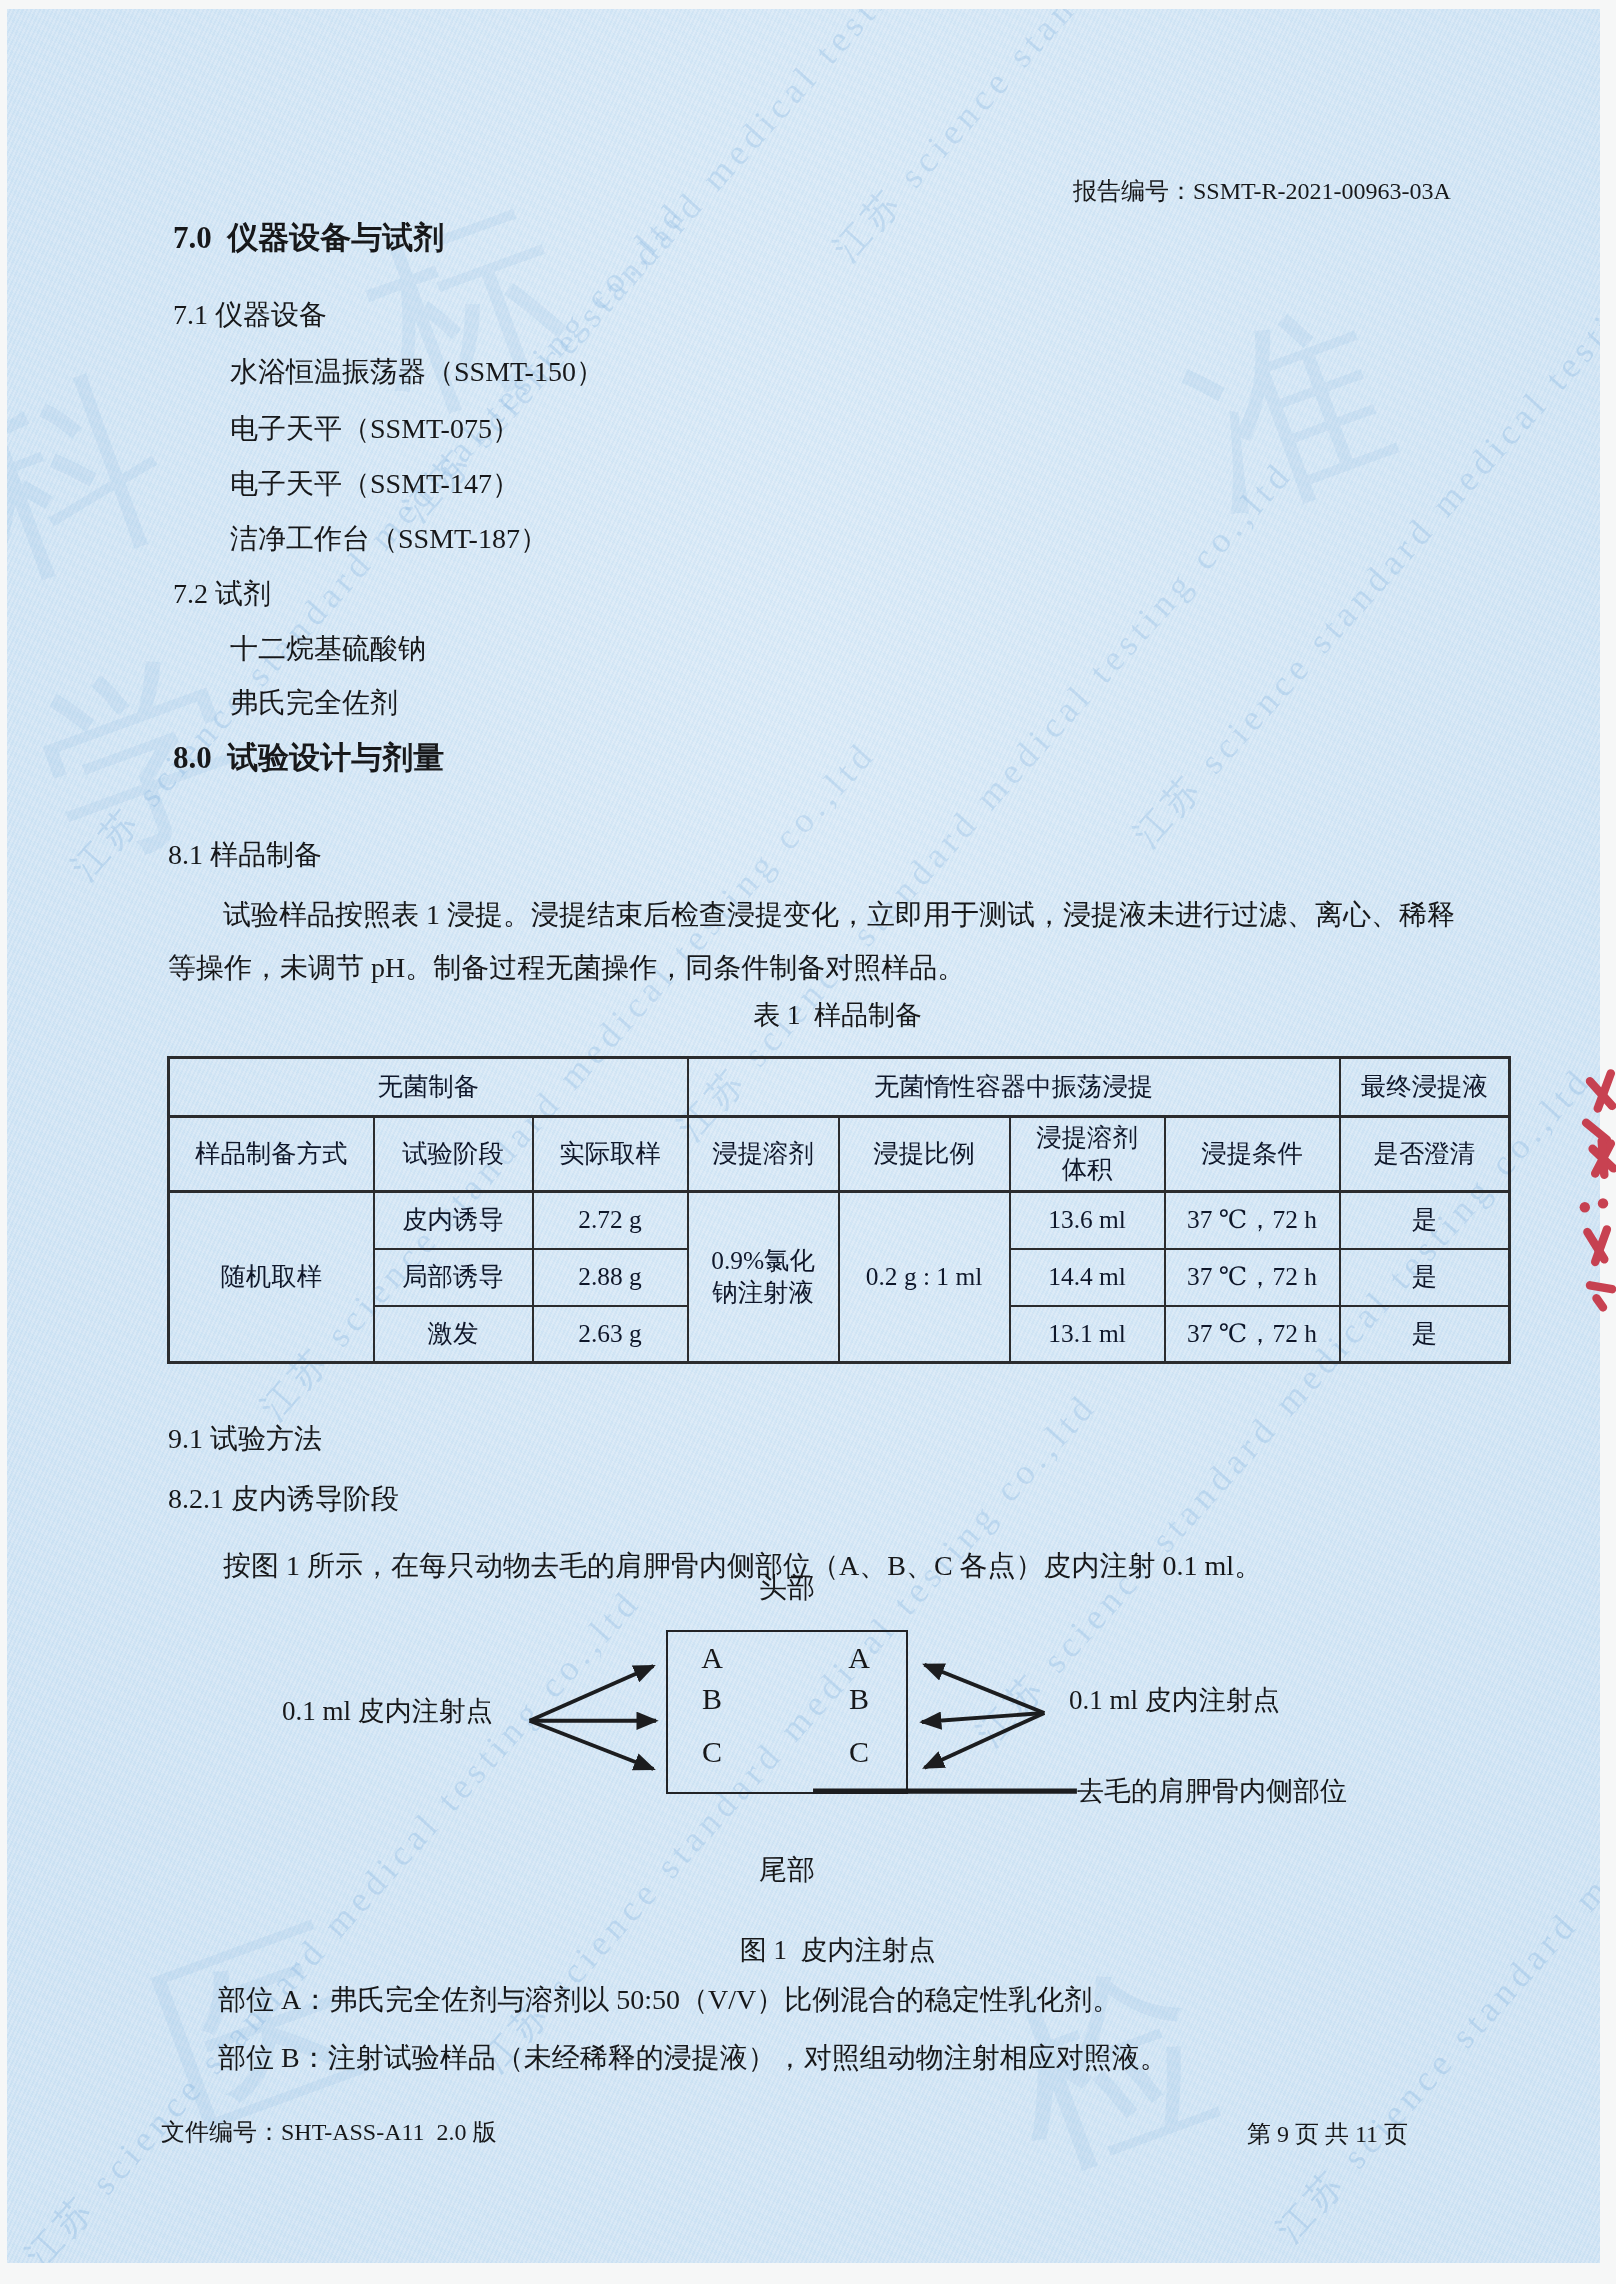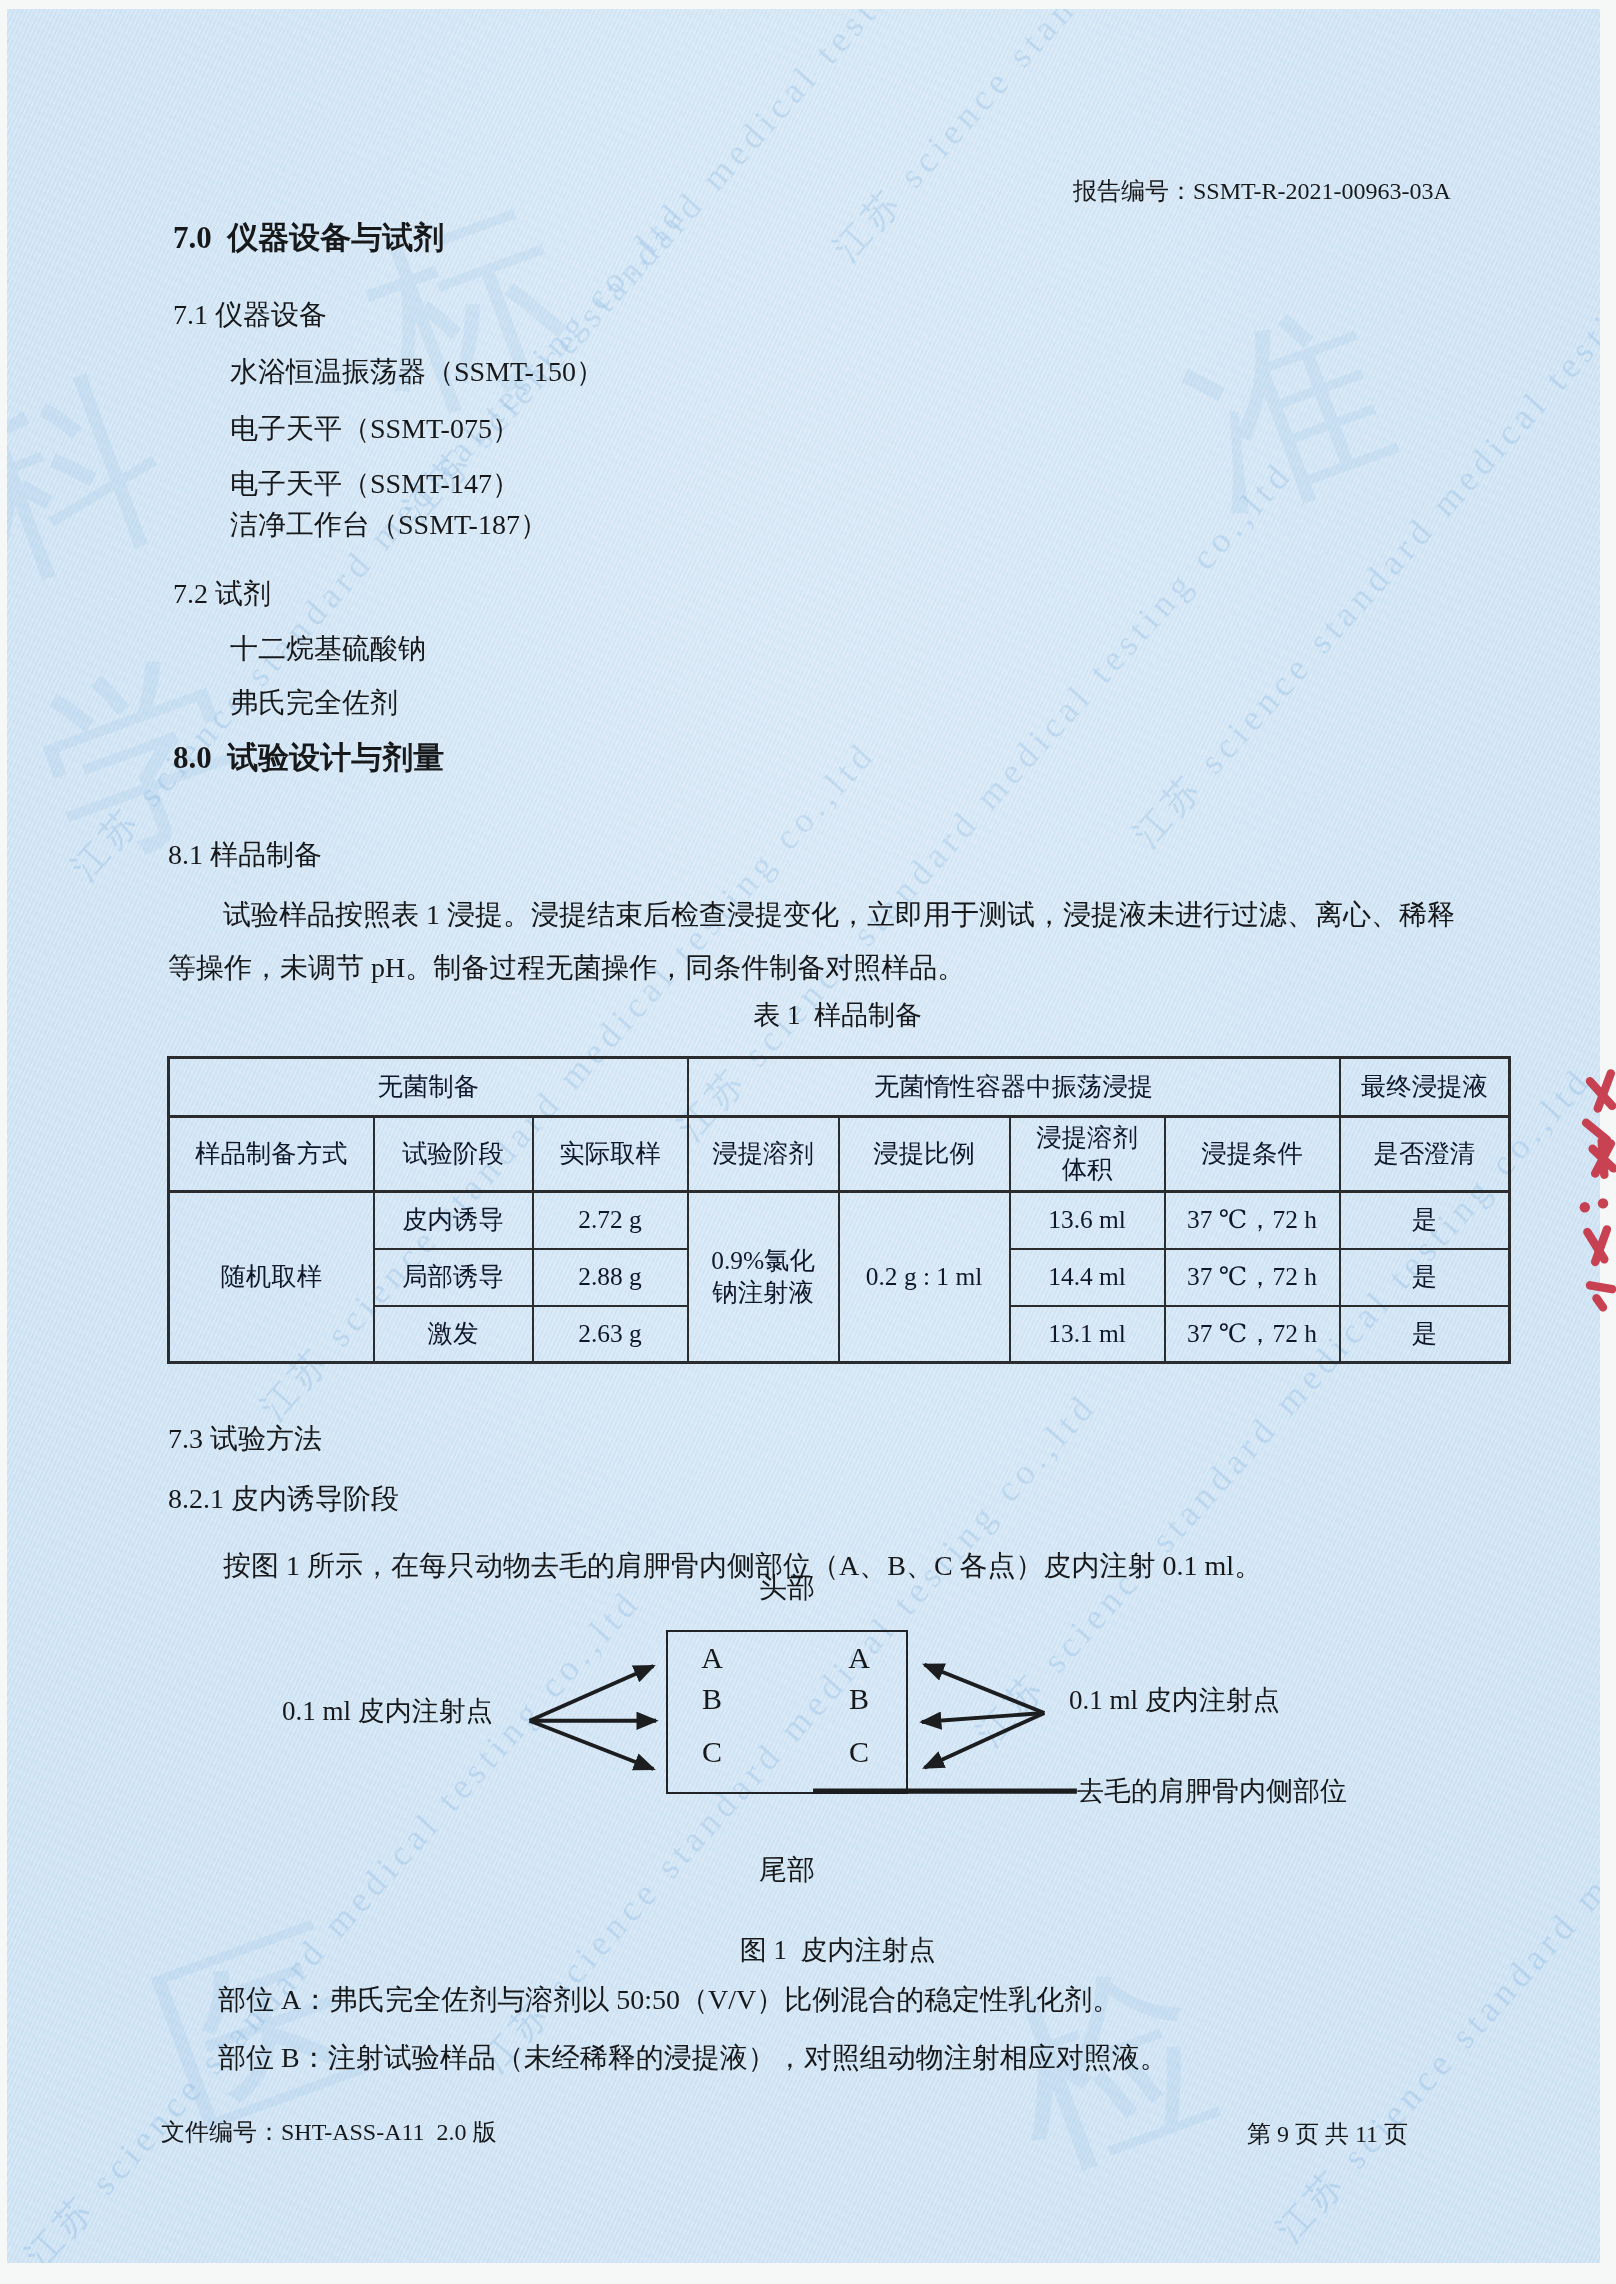--- a/index.html
+++ b/index.html
@@ -114,21 +114,21 @@
   <div class="content">
 
     <div class="t small" style="left:1073px; top:156px;margin-top:20px;">报告编号：SSMT-R-2021-00963-03A</div>
 
     <div class="t h0" style="left:173px; top:218px;">7.0  仪器设备与试剂</div>
 
     <div class="t" style="left:173px; top:297px;">7.1 仪器设备</div>
     <div class="t" style="left:230px; top:354px;">水浴恒温振荡器（SSMT-150）</div>
     <div class="t" style="left:230px; top:411px;">电子天平（SSMT-075）</div>
     <div class="t" style="left:230px; top:466px;">电子天平（SSMT-147）</div>
-    <div class="t" style="left:230px; top:507px;">洁净工作台（SSMT-187）</div>
+    <div class="t" style="left:230px; top:521px;">洁净工作台（SSMT-187）</div>
 
     <div class="t" style="left:173px; top:576px;">7.2 试剂</div>
     <div class="t" style="left:230px; top:631px;">十二烷基硫酸钠</div>
     <div class="t" style="left:230px; top:685px;">弗氏完全佐剂</div>
 
     <div class="t h0" style="left:173px; top:738px;">8.0  试验设计与剂量</div>
 
     <div class="t" style="left:168px; top:837px;">8.1 样品制备</div>
     <div class="t para" style="left:168px; top:888px;">试验样品按照表 1 浸提。浸提结束后检查浸提变化，立即用于测试，浸提液未进行过滤、离心、稀释
 等操作，未调节 pH。制备过程无菌操作，同条件制备对照样品。</div>
@@ -184,21 +184,21 @@
         <tr class="dr">
           <td>激发</td>
           <td>2.63 g</td>
           <td>13.1 ml</td>
           <td>37 ℃，72 h</td>
           <td>是</td>
         </tr>
       </tbody>
     </table>
 
-    <div class="t" style="left:168px; top:1421px;">7.3 试验方法</div>
+    <div class="t" style="left:168px; top:1421px;">9.1 试验方法</div>
     <div class="t" style="left:168px; top:1481px;">8.2.1 皮内诱导阶段</div>
     <div class="t para" style="left:168px; top:1539px;">按图 1 所示，在每只动物去毛的肩胛骨内侧部位（A、B、C 各点）皮内注射 0.1 ml。</div>
 
     <div class="t figcenter" style="top:1570px;">头部</div>
 
     <div class="figbox"></div>
 
     <div class="t figletter" style="left:689px; top:1638px;">A</div>
     <div class="t figletter" style="left:836px; top:1638px;">A</div>
     <div class="t figletter" style="left:689px; top:1679px;">B</div>

